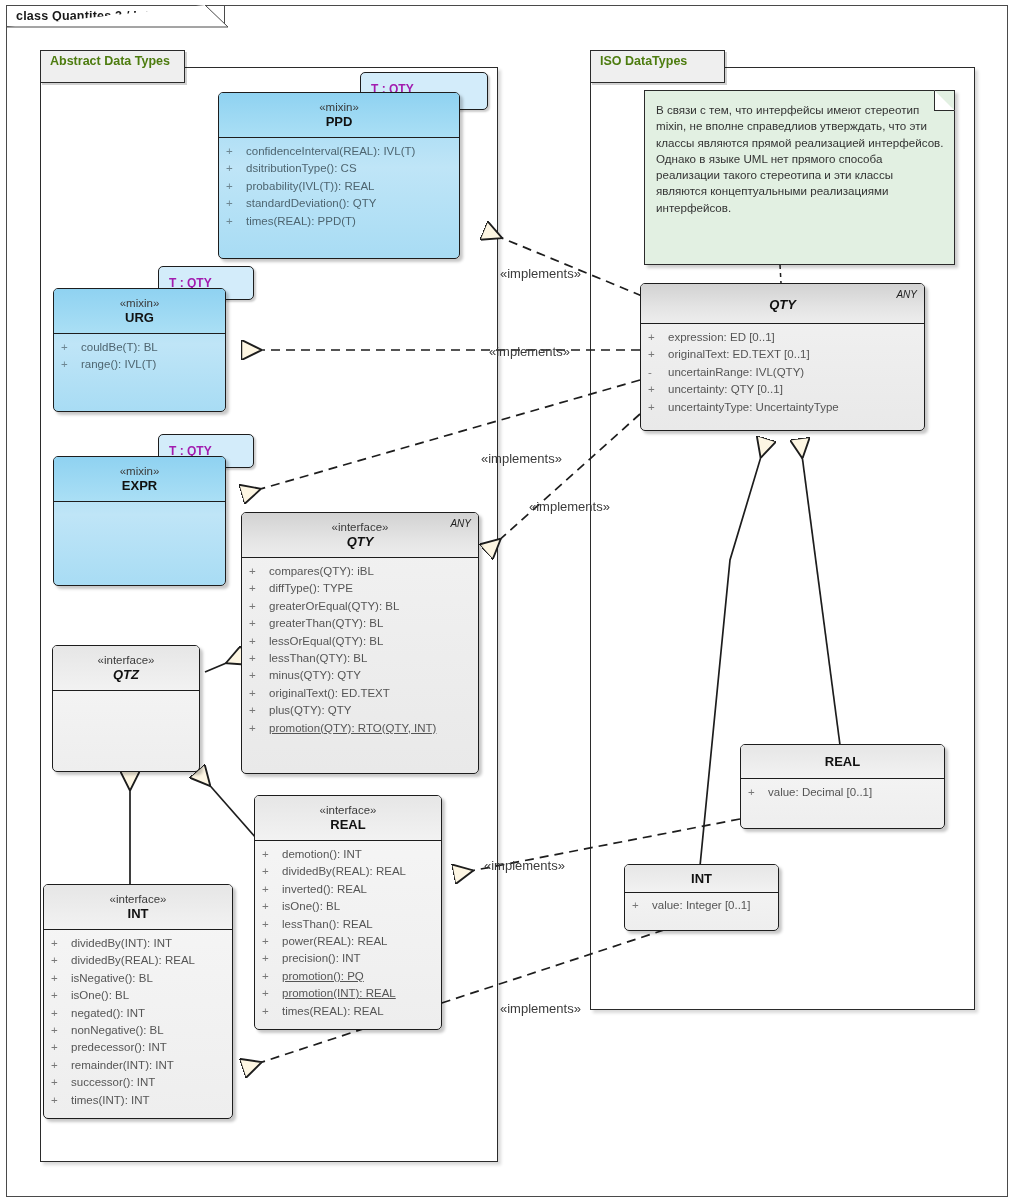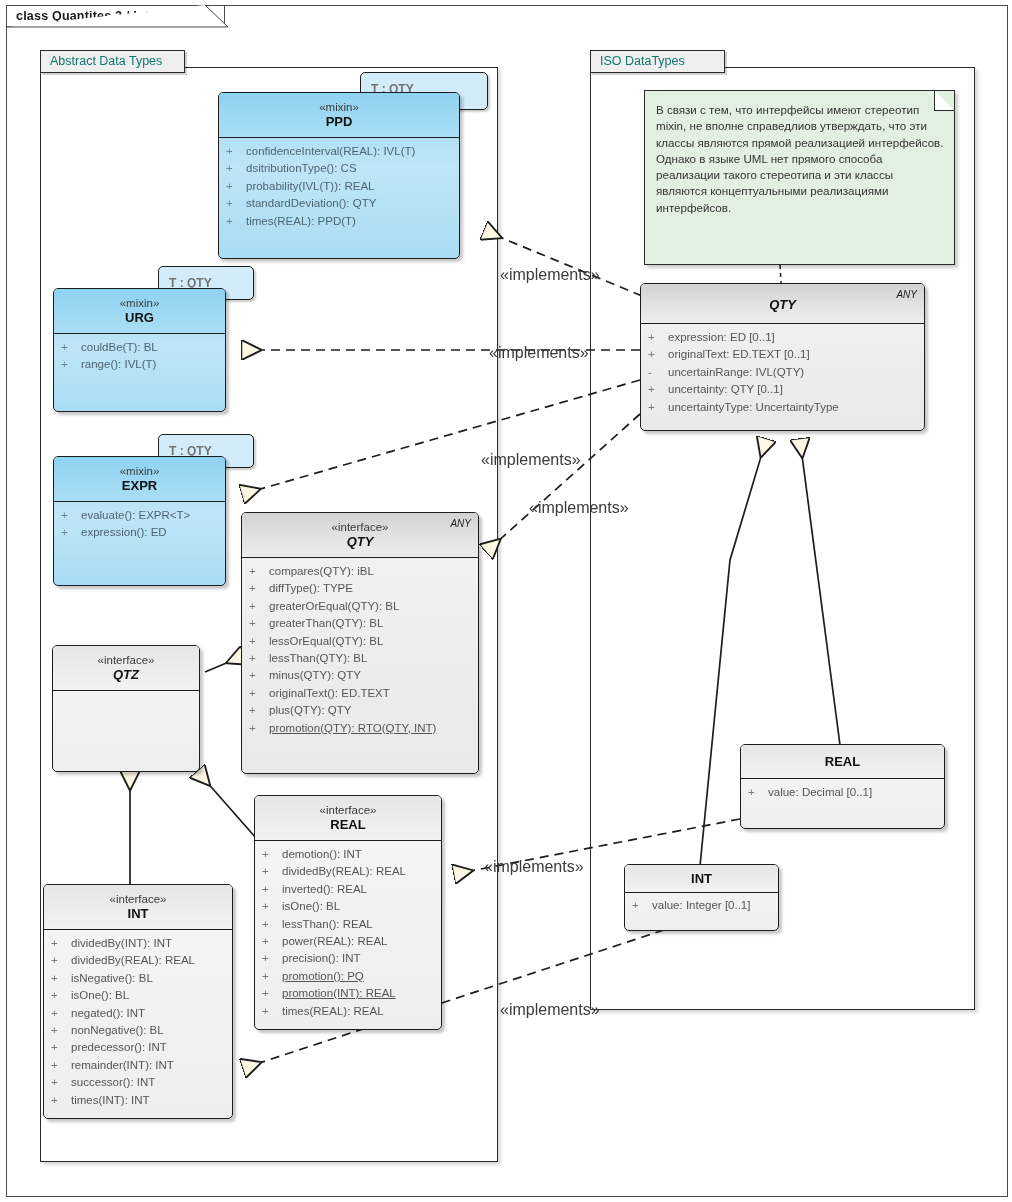--- a/index.html
+++ b/index.html
@@ -8,21 +8,21 @@
 
   
   .frame{position:absolute;left:6px;top:5px;width:1000px;height:1190px;border:1px solid #4a4a4a;background:#fff;}
   .frame-tab{position:absolute;left:6px;top:5px;height:22px;border:1px solid #4a4a4a;background:#fff;
              box-sizing:border-box;padding:3px 30px 0 9px;font-size:12.5px;font-weight:bold;color:#1a1a1a;
              letter-spacing:.2px;}
 
   
   .pkg{position:absolute;border:1.5px solid #2b2b2b;background:transparent;box-sizing:border-box;}
   .pkg-tab{position:absolute;border:1.5px solid #2b2b2b;background:#efefef;box-sizing:border-box;
-           font-size:12.5px;font-weight:normal;color:#0f766e;padding:3px 10px 0 9px;height:23px;
+           font-size:12.5px;font-weight:bold;color:#4d7c0f;padding:3px 10px 0 9px;height:33px;
            box-shadow:2px 2px 0 rgba(0,0,0,.18);}
 
   
   .cls{position:absolute;box-sizing:border-box;border:1.6px solid #1d1d1d;border-radius:5px;
        box-shadow:3px 3px 3px rgba(0,0,0,.22);overflow:hidden;}
   .cls .head{position:relative;padding:7px 6px 7px 6px;text-align:center;border-bottom:1.6px solid #1d1d1d;}
   .cls .stereo{font-size:11.5px;color:#3a3a3a;line-height:14px;}
   .cls .cname{font-size:13px;font-weight:bold;color:#111;line-height:16px;}
   .cls .cname.ital{font-style:italic;}
   .cls .corner{position:absolute;right:7px;top:5px;font-size:10px;font-style:italic;color:#222;}
@@ -39,33 +39,33 @@
   .blue .feat .vis{color:#6d8692;}
 
   
   .grey .head{background:linear-gradient(180deg,#d2d2d2 0%,#e4e4e4 60%,#ededed 100%);}
   .grey{background:linear-gradient(180deg,#f2f2f2 0%,#e9e9e9 100%);}
   .grey2 .head{background:linear-gradient(180deg,#e6e6e6 0%,#f2f2f2 100%);}
   .grey2{background:linear-gradient(180deg,#f6f6f6 0%,#eeeeee 100%);}
 
   
   .tparam{position:absolute;box-sizing:border-box;border:1.6px solid #1d1d1d;border-radius:5px;
-          background:#d3ecfa;font-size:12px;font-weight:bold;color:#737373;padding:9px 8px 0 10px;
+          background:#d3ecfa;font-size:12px;font-weight:bold;color:#a21caf;padding:9px 8px 0 10px;
           box-shadow:2px 2px 2px rgba(0,0,0,.2);z-index:6;}
 
   
   .note{position:absolute;box-sizing:border-box;background:#e2f0e2;border:1.3px solid #2b2b2b;
         box-shadow:3px 3px 3px rgba(0,0,0,.2);font-size:11.6px;color:#333;line-height:16.3px;
         padding:11px 10px 8px 11px;}
   .note .fold{position:absolute;right:-1px;top:-1px;width:20px;height:20px;background:#fff;
               border-left:1.3px solid #2b2b2b;border-bottom:1.3px solid #2b2b2b;
               -webkit-clip-path:polygon(0 0,100% 100%,0 100%);clip-path:polygon(0 0,100% 100%,0 100%);}
 
   
-  .elabel{position:absolute;font-size:16px;color:#3b3b3b;white-space:nowrap;background:transparent;z-index:5;}
+  .elabel{position:absolute;font-size:13px;color:#3b3b3b;white-space:nowrap;background:transparent;z-index:5;}
 
   svg.wires{position:absolute;left:0;top:0;width:1012px;height:1202px;pointer-events:none;z-index:2;}
   .cls,.tparam,.note{z-index:4;}
 </style>
 </head>
 <body>
 
 <div id="canvas">
 
   <div class="frame"></div>
@@ -177,24 +177,20 @@
     <div class="body">
       <div class="feat"><span class="vis">+</span><span class="txt">couldBe(T): BL</span></div>
       <div class="feat"><span class="vis">+</span><span class="txt">range(): IVL(T)</span></div>
     </div>
   </div>
 
   <div class="cls blue" style="left:53px;top:456px;width:173px;height:130px;">
     <div class="head">
       <div class="stereo">«mixin»</div>
       <div class="cname">EXPR</div>
-    </div>
-    <div class="body">
-      <div class="feat"><span class="vis">+</span><span class="txt">evaluate(): EXPR&lt;T&gt;</span></div>
-      <div class="feat"><span class="vis">+</span><span class="txt">expression(): ED</span></div>
     </div>
   </div>
 
   <div class="cls grey" style="left:241px;top:512px;width:238px;height:262px;">
     <div class="head">
       <span class="corner">ANY</span>
       <div class="stereo">«interface»</div>
       <div class="cname ital">QTY</div>
     </div>
     <div class="body">

